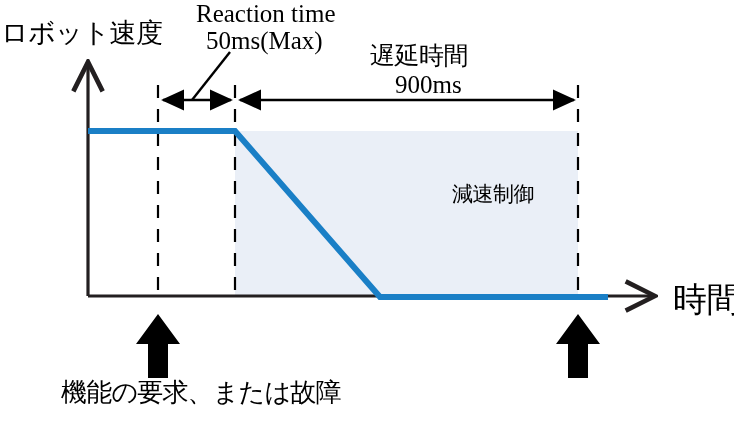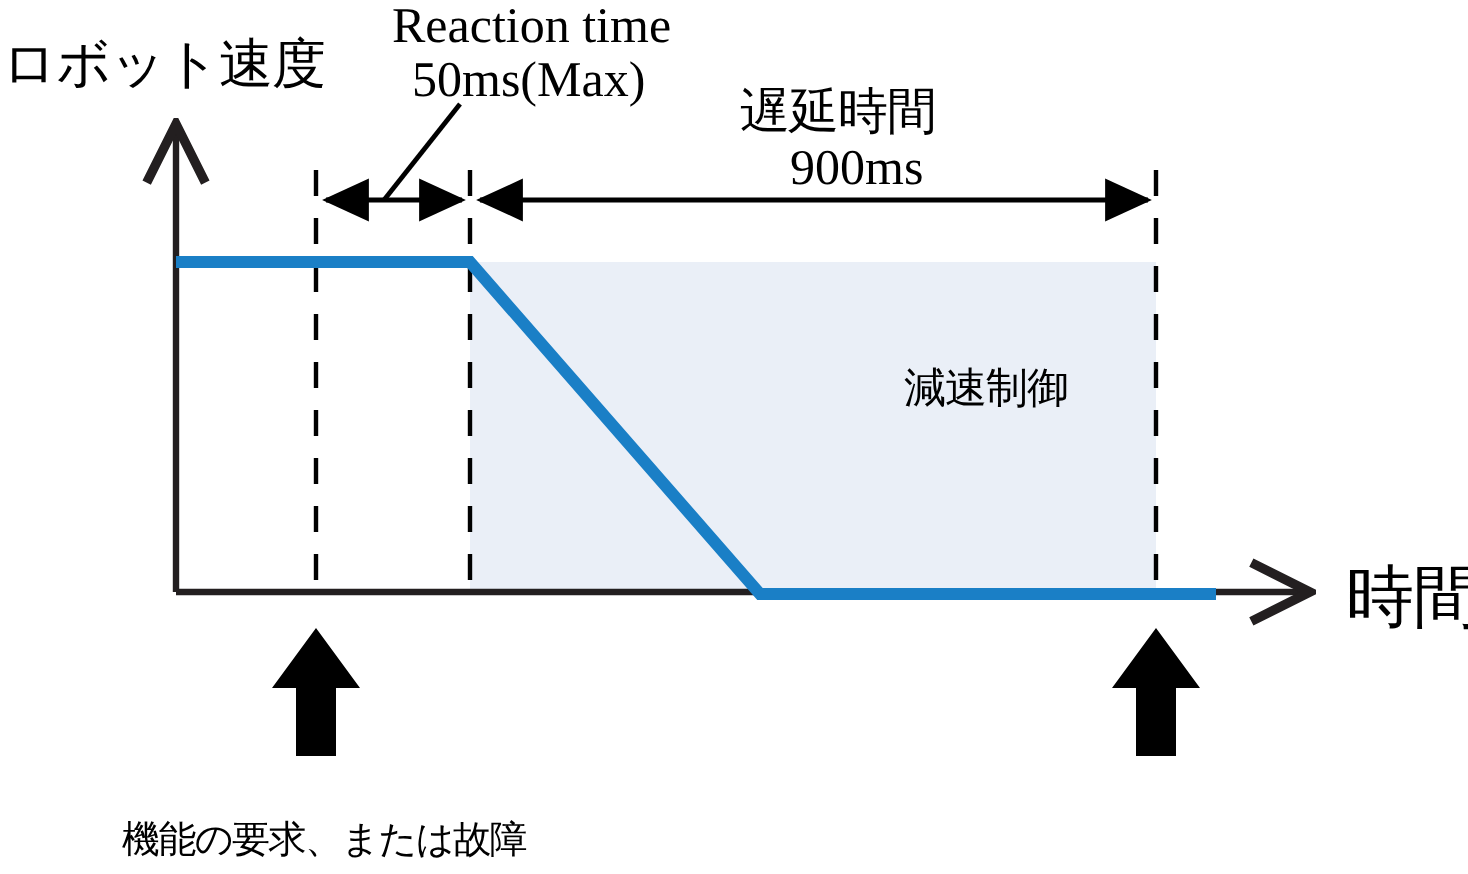--- a/index.html
+++ b/index.html
@@ -76,23 +76,22 @@
   #label-decel {
     left: 408px;
     top: 183px;
     font-size: 21px;
     letter-spacing: -0.5px;
     margin-left: 44px;
   }
   #label-trigger-line1 {
     left: 61px;
     top: 378px;
-    font-size: 19px;
+    font-size: 26px;
     letter-spacing: -0.8px;
-    margin-top: 32px;
   }
   #label-trigger-line2 {
     left: 61px;
     top: 406px;
     font-size: 25px;
     letter-spacing: -0.8px;
   }
   #label-sos {
     left: 521px;
     top: 378px;

